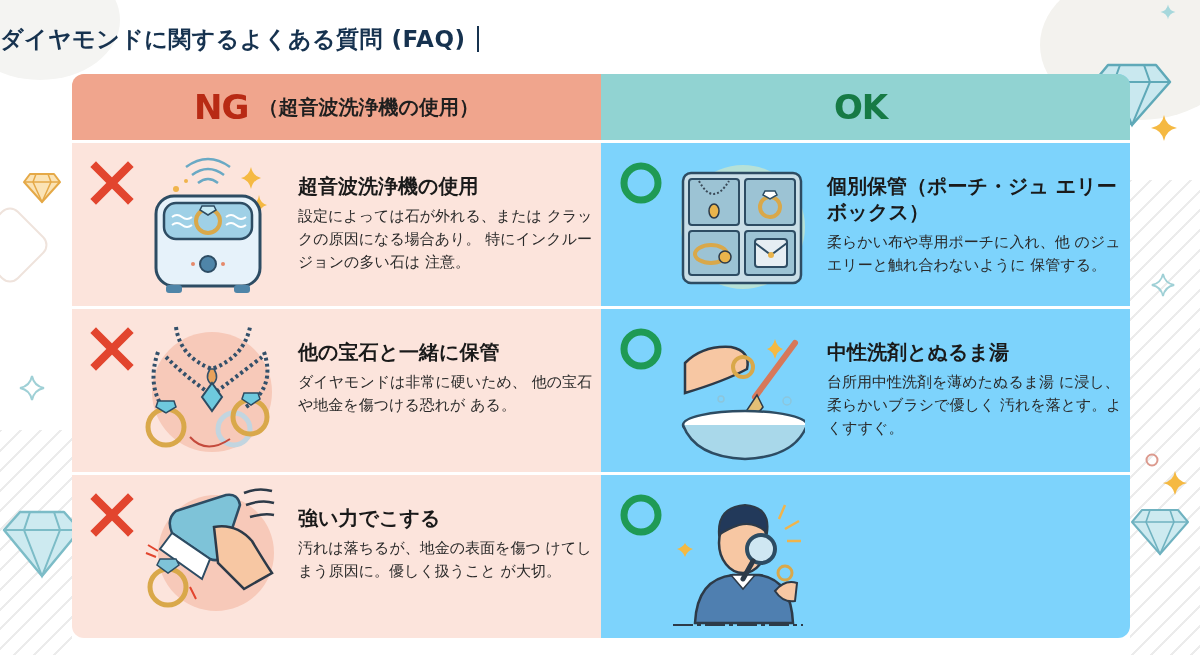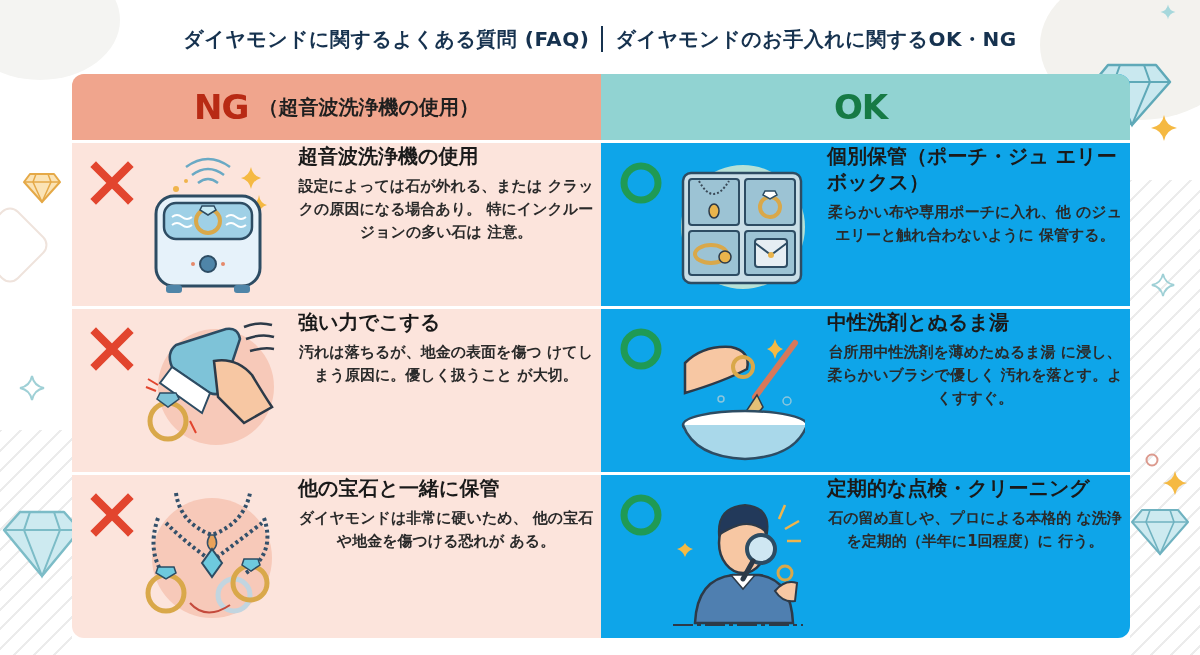--- a/index.html
+++ b/index.html
@@ -9,51 +9,51 @@
     font-family: "DejaVu Sans", "Liberation Sans", sans-serif;
     color: #1f1f1f;
     position: relative;
   }
   .bg-deco { position: absolute; pointer-events: none; }
   .stripes {
     background: repeating-linear-gradient(135deg, rgba(220,220,220,0.55) 0 2px, transparent 2px 14px);
   }
   .title-bar {
     position: absolute; left: 0; top: 14px; width: 1200px; height: 50px;
-    display: flex; justify-content: center; align-items: center;
-    font-size: 20px; font-weight: bold; color: #16324f; letter-spacing: 0.5px;
+    display: flex; align-items: center;
+    font-size: 23px; font-weight: bold; color: #16324f; letter-spacing: 0.5px;
   }
   .title-bar .sep { display: inline-block; width: 2px; height: 26px; background: #16324f; margin: 0 12px; }
   .board {
     position: absolute; left: 72px; top: 74px; width: 1058px; height: 564px;
     border-radius: 12px; overflow: hidden; display: flex;
   }
   .col { width: 529px; display: flex; flex-direction: column; }
   .col.ng { background: #fce4dc; }
-  .col.ok { background: #0ea5e9; }
+  .col.ok { background: #7dd3fc; }
   .col-header {
     height: 66px; display: flex; align-items: center; justify-content: center;
     font-size: 20px; font-weight: bold; color: #1f1f1f;
   }
   .col.ng .col-header { background: #f0a58d; }
   .col.ok .col-header { background: #91d3d2; }
   .col-header .big { font-size: 34px; font-weight: bold; margin-right: 10px; letter-spacing: -1px; }
   .col.ng .col-header .big { color: #b82a14; }
   .col.ok .col-header .big { color: #177a45; }
   .row {
     height: 166px; display: flex; align-items: flex-start; position: relative;
     border-top: 3px solid #ffffff;
   }
   .row:first-of-type { border-top: none; }
   .row .illus { position: relative; width: 210px; height: 160px; flex-shrink: 0; }
   .row .mark { position: absolute; left: 18px; top: 18px; width: 44px; height: 44px; }
   .row .pic { position: absolute; left: 54px; top: 8px; width: 150px; height: 145px; }
-  .row .text { padding-left: 16px; width: 312px; }
+  .row .text { padding-top: 30px; padding-left: 16px; width: 312px; }
   .row .heading { font-size: 20px; font-weight: bold; color: #1a1a1a; line-height: 1.3; margin-bottom: 6px; }
-  .row .body { font-size: 15px; font-weight: bold; color: #2a2a2a; line-height: 1.52; text-align: center; }
+  .row .body { font-size: 15px; font-weight: normal; color: #2a2a2a; line-height: 1.52; }
 </style>
 </head>
 <body>
 
 <div class="bg-deco stripes" style="left:0;top:430px;width:72px;height:225px;"></div>
 <div class="bg-deco stripes" style="left:1130px;top:180px;width:70px;height:475px;"></div>
 <div class="bg-deco" style="left:-40px;top:-40px;width:160px;height:120px;border-radius:50%;background:#f4f4f2;"></div>
 <div class="bg-deco" style="left:1040px;top:-30px;width:200px;height:150px;border-radius:50%;background:#f3f2ee;"></div>
 <div class="bg-deco" style="left:-20px;top:215px;width:60px;height:60px;border:2px solid #efe3dc;border-radius:12px;transform:rotate(45deg);"></div>
 
@@ -92,21 +92,20 @@
 </svg>
 <svg class="bg-deco" style="left:1130px;top:508px;" width="60" height="48" viewBox="0 0 60 48">
   <polygon points="12,2 48,2 58,14 30,46 2,14" fill="#cdeaf0" stroke="#6fb2c0" stroke-width="2" stroke-linejoin="round"></polygon>
   <polyline points="2,14 58,14" fill="none" stroke="#6fb2c0" stroke-width="1.6"></polyline>
   <polyline points="20,2 16,14 30,46 44,14 40,2" fill="none" stroke="#6fb2c0" stroke-width="1.6"></polyline>
 </svg>
 
 <div class="title-bar">
   <span>ダイヤモンドに関するよくある質問 (FAQ)</span>
   <span class="sep"></span>
-  <span>ダイヤモンドのお手入れに関するOK・NG</span>
 </div>
 
 <div class="board">
 
   <div class="col ng">
     <div class="col-header">
       <span class="big">NG</span>
       <span>（超音波洗浄機の使用）</span>
     </div>
 
@@ -140,58 +139,58 @@
         <div class="body">設定によっては石が外れる、または クラックの原因になる場合あり。 特にインクルージョンの多い石は 注意。</div>
       </div>
     </div>
 
     <div class="row">
       <div class="illus">
         <svg class="mark" viewBox="0 0 44 44">
             <path d="M6 6 L38 38 M38 6 L6 38" stroke="#e2452e" stroke-width="8" stroke-linecap="square"></path>
           </svg>
         <svg class="pic" viewBox="0 0 150 145">
-          <circle cx="90" cy="70" r="58" fill="#f7c9b9"></circle>
-          <path d="M118 10 Q132 4 146 8 M120 22 Q136 16 148 20 M124 34 Q138 30 148 32" fill="none" stroke="#2d3a48" stroke-width="2.5"></path>
-          <path d="M50 28 L100 12 Q112 10 114 22 L98 70 Q94 80 84 76 L46 50 Q40 36 50 28Z" fill="#7ec3d8" stroke="#2d4c63" stroke-width="2.5"></path>
-          <path d="M46 50 L84 76 L76 96 L34 66Z" fill="#ffffff" stroke="#2d4c63" stroke-width="2"></path>
-          <path d="M88 44 Q110 40 126 58 Q138 78 146 90 L118 106 Q104 92 92 80 Z" fill="#f7c7a3" stroke="#2d3a48" stroke-width="2.5"></path>
-          <circle cx="42" cy="104" r="18" fill="none" stroke="#d9a84a" stroke-width="5"></circle>
-          <polygon points="34,76 50,76 53,82 42,90 31,82" fill="#7ec3d8" stroke="#2d4c63" stroke-width="1.5"></polygon>
-          <path d="M20 70 L30 74 M22 62 L32 68 M64 104 L70 116" stroke="#e2452e" stroke-width="2"></path>
-        </svg>
-      </div>
-      <div class="text">
-        <div class="heading">強い力でこする</div>
-        <div class="body">汚れは落ちるが、地金の表面を傷つ けてしまう原因に。優しく扱うこと が大切。</div>
-      </div>
-    </div>
-
-    <div class="row">
-      <div class="illus">
-        <svg class="mark" viewBox="0 0 44 44">
-            <path d="M6 6 L38 38 M38 6 L6 38" stroke="#e2452e" stroke-width="8" stroke-linecap="square"></path>
-          </svg>
-        <svg class="pic" viewBox="0 0 150 145">
           <circle cx="86" cy="75" r="60" fill="#f7c9b9"></circle>
           <path d="M50 10 Q54 40 86 52 Q118 40 124 10" fill="none" stroke="#33506a" stroke-width="4" stroke-dasharray="3 3"></path>
           <path d="M84 52 q-6 10 2 16 q8 -6 2 -16z" fill="#e9a25a" stroke="#33506a" stroke-width="1.5"></path>
           <path d="M32 35 Q20 70 40 95 M138 35 Q150 70 120 90 M40 40 Q60 60 86 78 Q110 60 136 40" fill="none" stroke="#33506a" stroke-width="4" stroke-dasharray="3 3"></path>
           <polygon points="86,66 96,80 86,94 76,80" fill="#6ec9de" stroke="#2d4c63" stroke-width="2"></polygon>
           <circle cx="40" cy="110" r="18" fill="none" stroke="#d9a84a" stroke-width="5"></circle>
           <polygon points="32,84 48,84 50,90 40,96 30,90" fill="#6ec9de" stroke="#2d4c63" stroke-width="1.5"></polygon>
           <circle cx="108" cy="112" r="16" fill="none" stroke="#c2d5e0" stroke-width="5"></circle>
           <circle cx="124" cy="100" r="17" fill="none" stroke="#d9a84a" stroke-width="5"></circle>
           <polygon points="118,76 132,76 134,82 125,88 116,82" fill="#6ec9de" stroke="#2d4c63" stroke-width="1.5"></polygon>
           <path d="M64 120 q16 18 40 2" fill="none" stroke="#c44a3c" stroke-width="2"></path>
         </svg>
       </div>
       <div class="text">
         <div class="heading">他の宝石と一緒に保管</div>
         <div class="body">ダイヤモンドは非常に硬いため、 他の宝石や地金を傷つける恐れが ある。</div>
+      </div>
+    </div>
+
+    <div class="row">
+      <div class="illus">
+        <svg class="mark" viewBox="0 0 44 44">
+            <path d="M6 6 L38 38 M38 6 L6 38" stroke="#e2452e" stroke-width="8" stroke-linecap="square"></path>
+          </svg>
+        <svg class="pic" viewBox="0 0 150 145">
+          <circle cx="90" cy="70" r="58" fill="#f7c9b9"></circle>
+          <path d="M118 10 Q132 4 146 8 M120 22 Q136 16 148 20 M124 34 Q138 30 148 32" fill="none" stroke="#2d3a48" stroke-width="2.5"></path>
+          <path d="M50 28 L100 12 Q112 10 114 22 L98 70 Q94 80 84 76 L46 50 Q40 36 50 28Z" fill="#7ec3d8" stroke="#2d4c63" stroke-width="2.5"></path>
+          <path d="M46 50 L84 76 L76 96 L34 66Z" fill="#ffffff" stroke="#2d4c63" stroke-width="2"></path>
+          <path d="M88 44 Q110 40 126 58 Q138 78 146 90 L118 106 Q104 92 92 80 Z" fill="#f7c7a3" stroke="#2d3a48" stroke-width="2.5"></path>
+          <circle cx="42" cy="104" r="18" fill="none" stroke="#d9a84a" stroke-width="5"></circle>
+          <polygon points="34,76 50,76 53,82 42,90 31,82" fill="#7ec3d8" stroke="#2d4c63" stroke-width="1.5"></polygon>
+          <path d="M20 70 L30 74 M22 62 L32 68 M64 104 L70 116" stroke="#e2452e" stroke-width="2"></path>
+        </svg>
+      </div>
+      <div class="text">
+        <div class="heading">強い力でこする</div>
+        <div class="body">汚れは落ちるが、地金の表面を傷つ けてしまう原因に。優しく扱うこと が大切。</div>
       </div>
     </div>
   </div>
 
   <div class="col ok">
     <div class="col-header">
       <span class="big">OK</span>
     </div>
 
     <div class="row">
@@ -258,19 +257,15 @@
           <path d="M76 92 L88 106 L100 92Z" fill="#ffffff" stroke="#2d3a48" stroke-width="1.5"></path>
           <ellipse cx="88" cy="60" rx="24" ry="30" fill="#f7c7a3" stroke="#2d3a48" stroke-width="2.5"></ellipse>
           <path d="M64 52 Q62 24 90 22 Q116 24 112 50 Q100 38 84 42 Q72 46 64 52Z" fill="#22395a" stroke="#2d3a48" stroke-width="2"></path>
           <circle cx="106" cy="66" r="14" fill="#cfe7f2" stroke="#2d4c63" stroke-width="4"></circle>
           <path d="M98 78 L88 96" stroke="#2d3a48" stroke-width="5" stroke-linecap="round"></path>
           <circle cx="130" cy="90" r="7" fill="none" stroke="#d9a84a" stroke-width="3"></circle>
           <path d="M120 108 Q130 96 142 100 L140 118 Q128 120 120 108Z" fill="#f7c7a3" stroke="#2d3a48" stroke-width="2"></path>
           <path d="M18 142 L148 142" stroke="#2d3a48" stroke-width="2" stroke-dasharray="20 4 4 4"></path>
         </svg>
       </div>
-      <div class="text">
-        <div class="heading">定期的な点検・クリーニング</div>
-        <div class="body">石の留め直しや、プロによる本格的 な洗浄を定期的（半年に1回程度）に 行う。</div>
-      </div>
     </div>
   </div>
 </div>
 
 </body></html>

